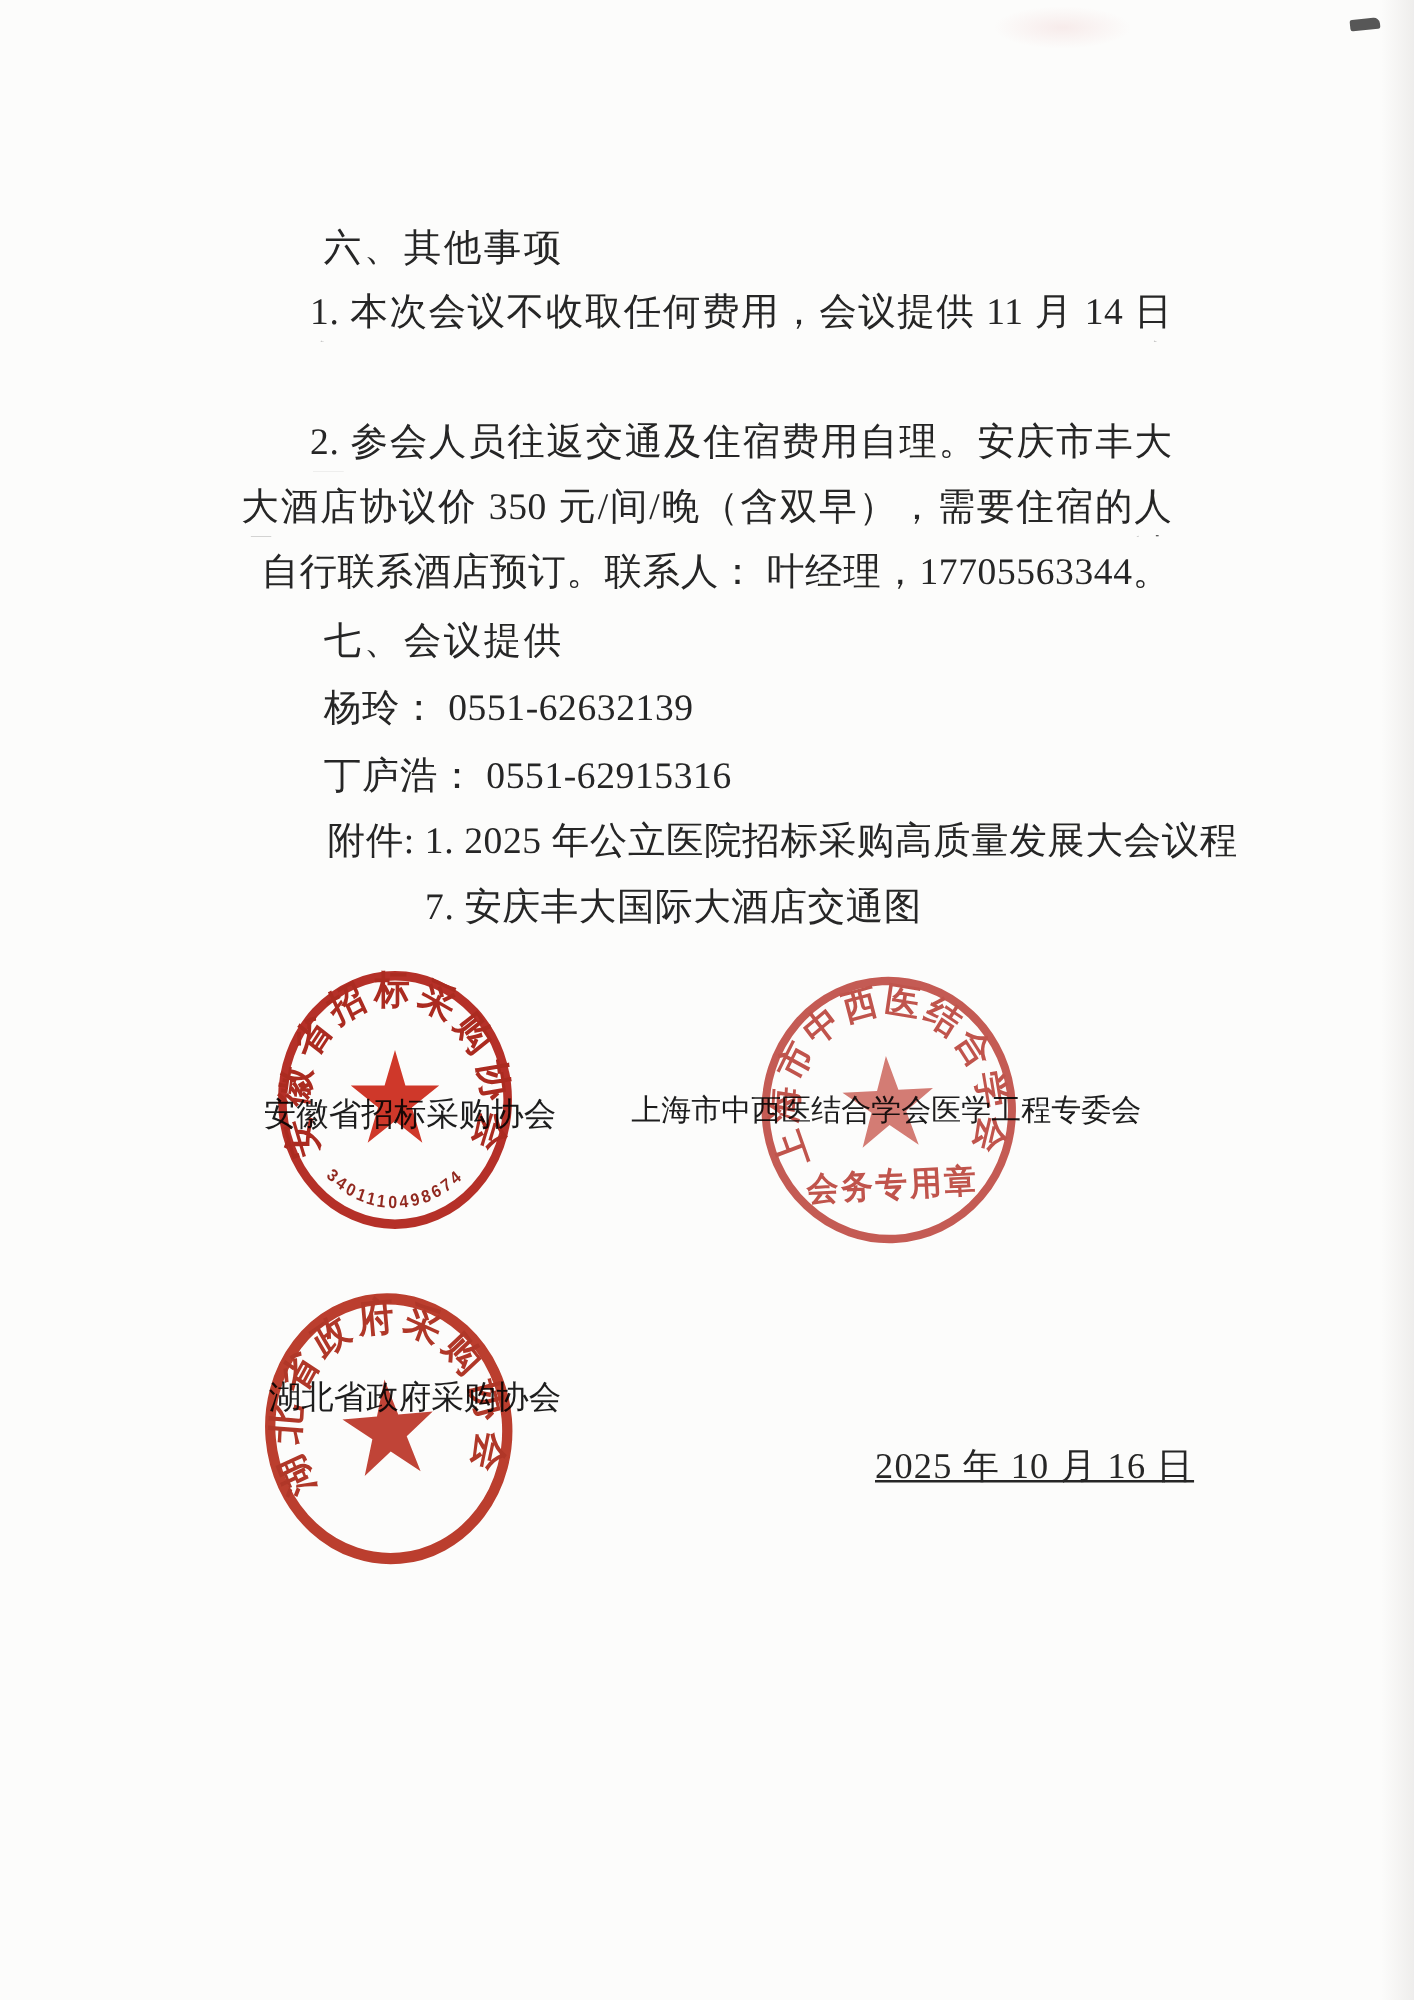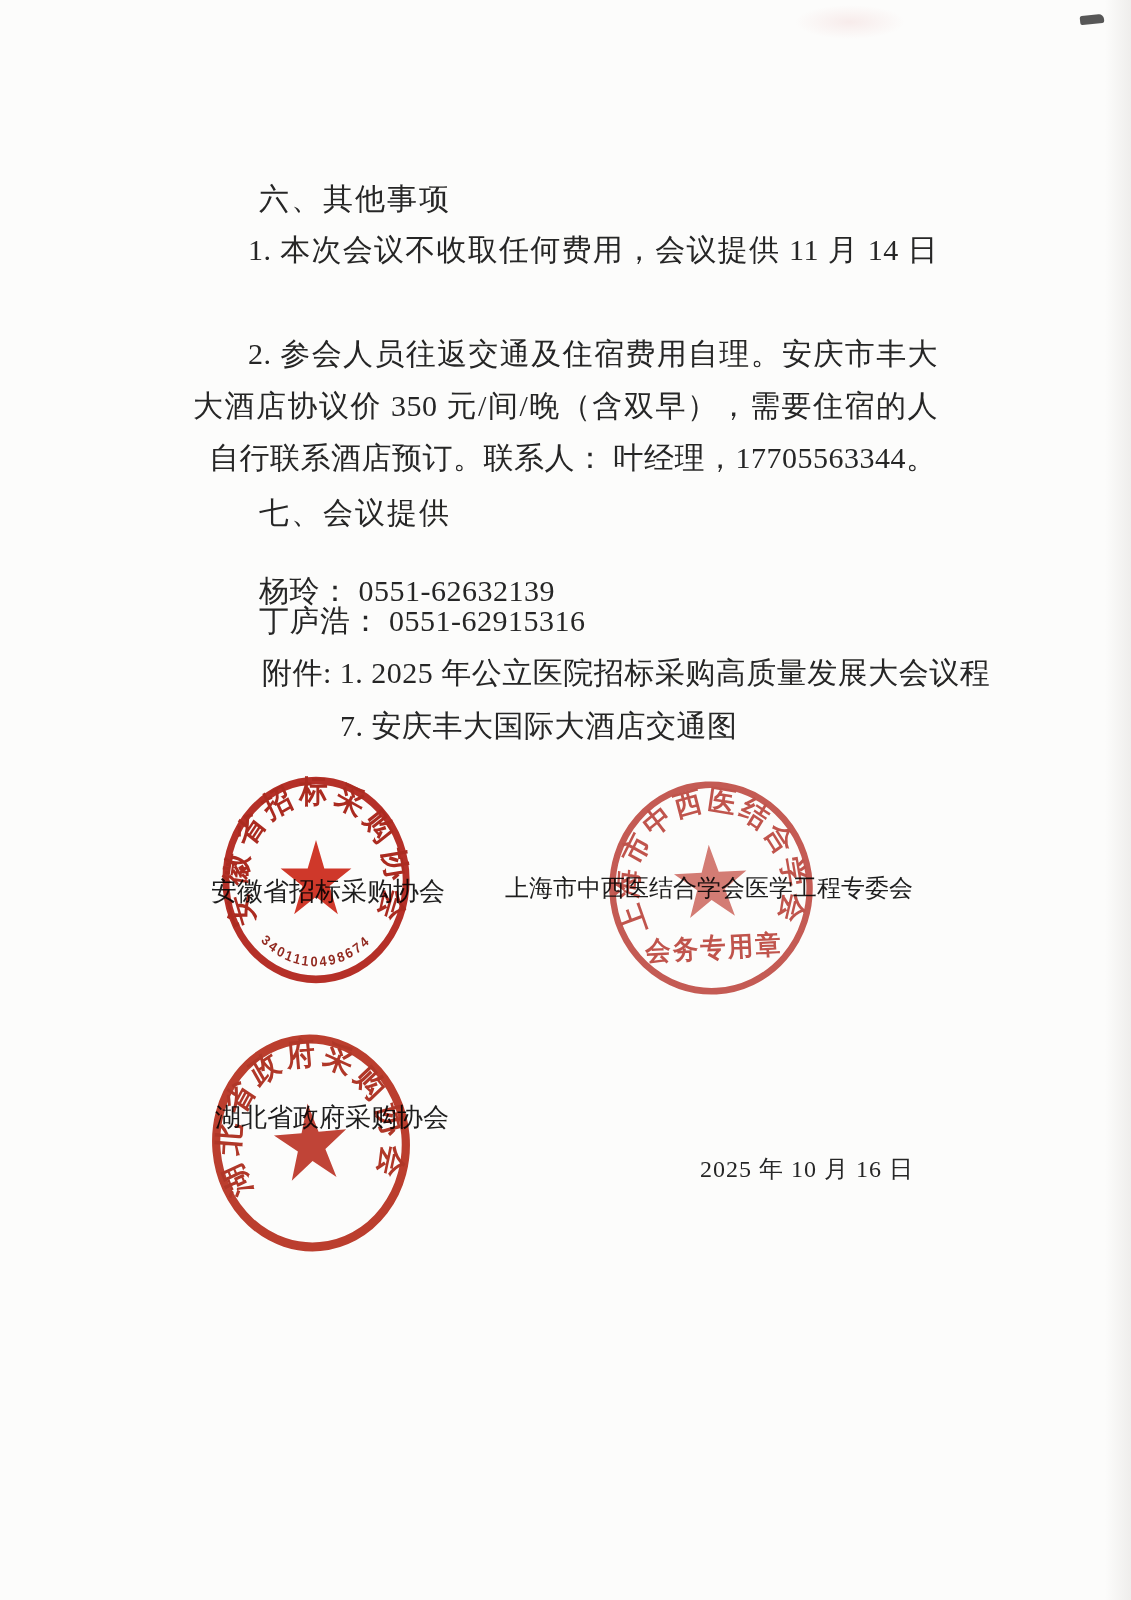--- a/index.html
+++ b/index.html
@@ -44,23 +44,24 @@
     mix-blend-mode:multiply;
     opacity:0.94;
   }
   .seal svg{display:block;width:100%;height:100%;}
   .seal text{
     font-family:"Liberation Sans","DejaVu Sans",sans-serif;
     font-weight:700;
   }
   .date{
     position:absolute;
-    font-size:24px;
+    font-size:29px;
     letter-spacing:1px;
     white-space:nowrap;
+    text-decoration:underline;
   }
   .edge-mark{
     position:absolute;
     left:1080px;top:15px;width:24px;height:9px;
     background:#3a3a3a;
     border-radius:2px 5px 2px 2px;
     transform:rotate(-6deg);
     opacity:0.85;
   }
   .edge-shade{
@@ -81,21 +82,21 @@
 
   <div class="ln h" style="left:259px;top:180px;">六、其他事项</div>
 
   <div class="ln j" style="left:248px;top:231px;width:690px;">1. 本次会议不收取任何费用，会议提供 11 月 14 日午晚</div>
 
   <div class="ln j" style="left:248px;top:335px;width:690px;">2. 参会人员往返交通及住宿费用自理。安庆市丰大国际</div>
   <div class="ln j" style="left:193px;top:387px;width:745px;">大酒店协议价 350 元/间/晚（含双早），需要住宿的人员请</div>
   <div class="ln" style="left:193px;top:439px;margin-left:16px;">自行联系酒店预订。联系人： 叶经理，17705563344。</div>
 
   <div class="ln h" style="left:259px;top:494px;">七、会议提供</div>
-  <div class="ln" style="left:259px;top:548px;margin-top:24px;">杨玲： 0551-62632139</div>
+  <div class="ln" style="left:259px;top:548px;">杨玲： 0551-62632139</div>
   <div class="ln" style="left:259px;top:602px;">丁庐浩： 0551-62915316</div>
 
   <div class="ln" style="left:262px;top:654px;">附件: 1. 2025 年公立医院招标采购高质量发展大会议程</div>
   <div class="ln" style="left:340px;top:707px;">7. 安庆丰大国际大酒店交通图</div>
 
   <div class="org" style="left:211px;top:874px;font-size:26px;">安徽省招标采购协会</div>
   <div class="org" style="left:505px;top:872px;font-size:24px;">上海市中西医结合学会医学工程专委会</div>
   <div class="org" style="left:215px;top:1100px;font-size:26px;">湖北省政府采购协会</div>
 
   <div class="date" style="left:700px;top:1153px;">2025 年 10 月 16 日</div>

